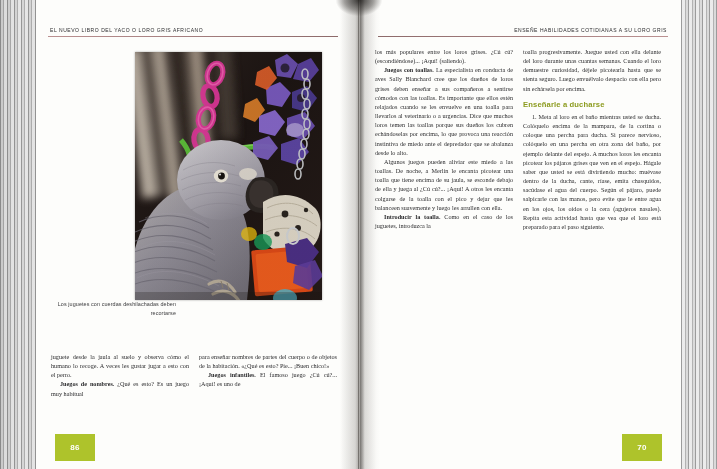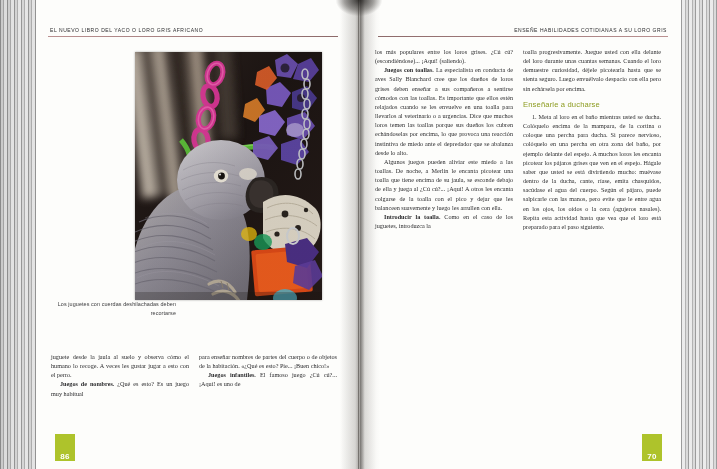--- a/index.html
+++ b/index.html
@@ -163,34 +163,34 @@
 
   .left .col.c1 { top: 352px; left: 15px;  width: 138px; }
   .left .col.c2 { top: 352px; left: 163px; width: 138px; }
 
   .right .col.c1 { top: 47px; left: 17px;  width: 138px; }
   .right .col.c2 { top: 47px; left: 165px; width: 138px; }
 
   .subhead {
     font-family: "Liberation Sans", sans-serif;
     font-size: 7.6px;
-    font-weight: normal;
+    font-weight: bold;
     letter-spacing: .15px;
     margin: 7px 0 3px 0;
     text-indent: 0 !important;
   }
 
   
   .folio {
     position: absolute;
     bottom: 8px;
-    width: 20px;
+    width: 40px;
     height: 27px;
     display: flex;
-    align-items: flex-end;
+    align-items: center;
     justify-content: center;
     font-family: "Liberation Sans", sans-serif;
     font-size: 8px;
     font-weight: bold;
     color: #ffffff;
     letter-spacing: .3px;
   }
   .left  .folio { left: 19px; }
   .right .folio { right: 19px; }
 

